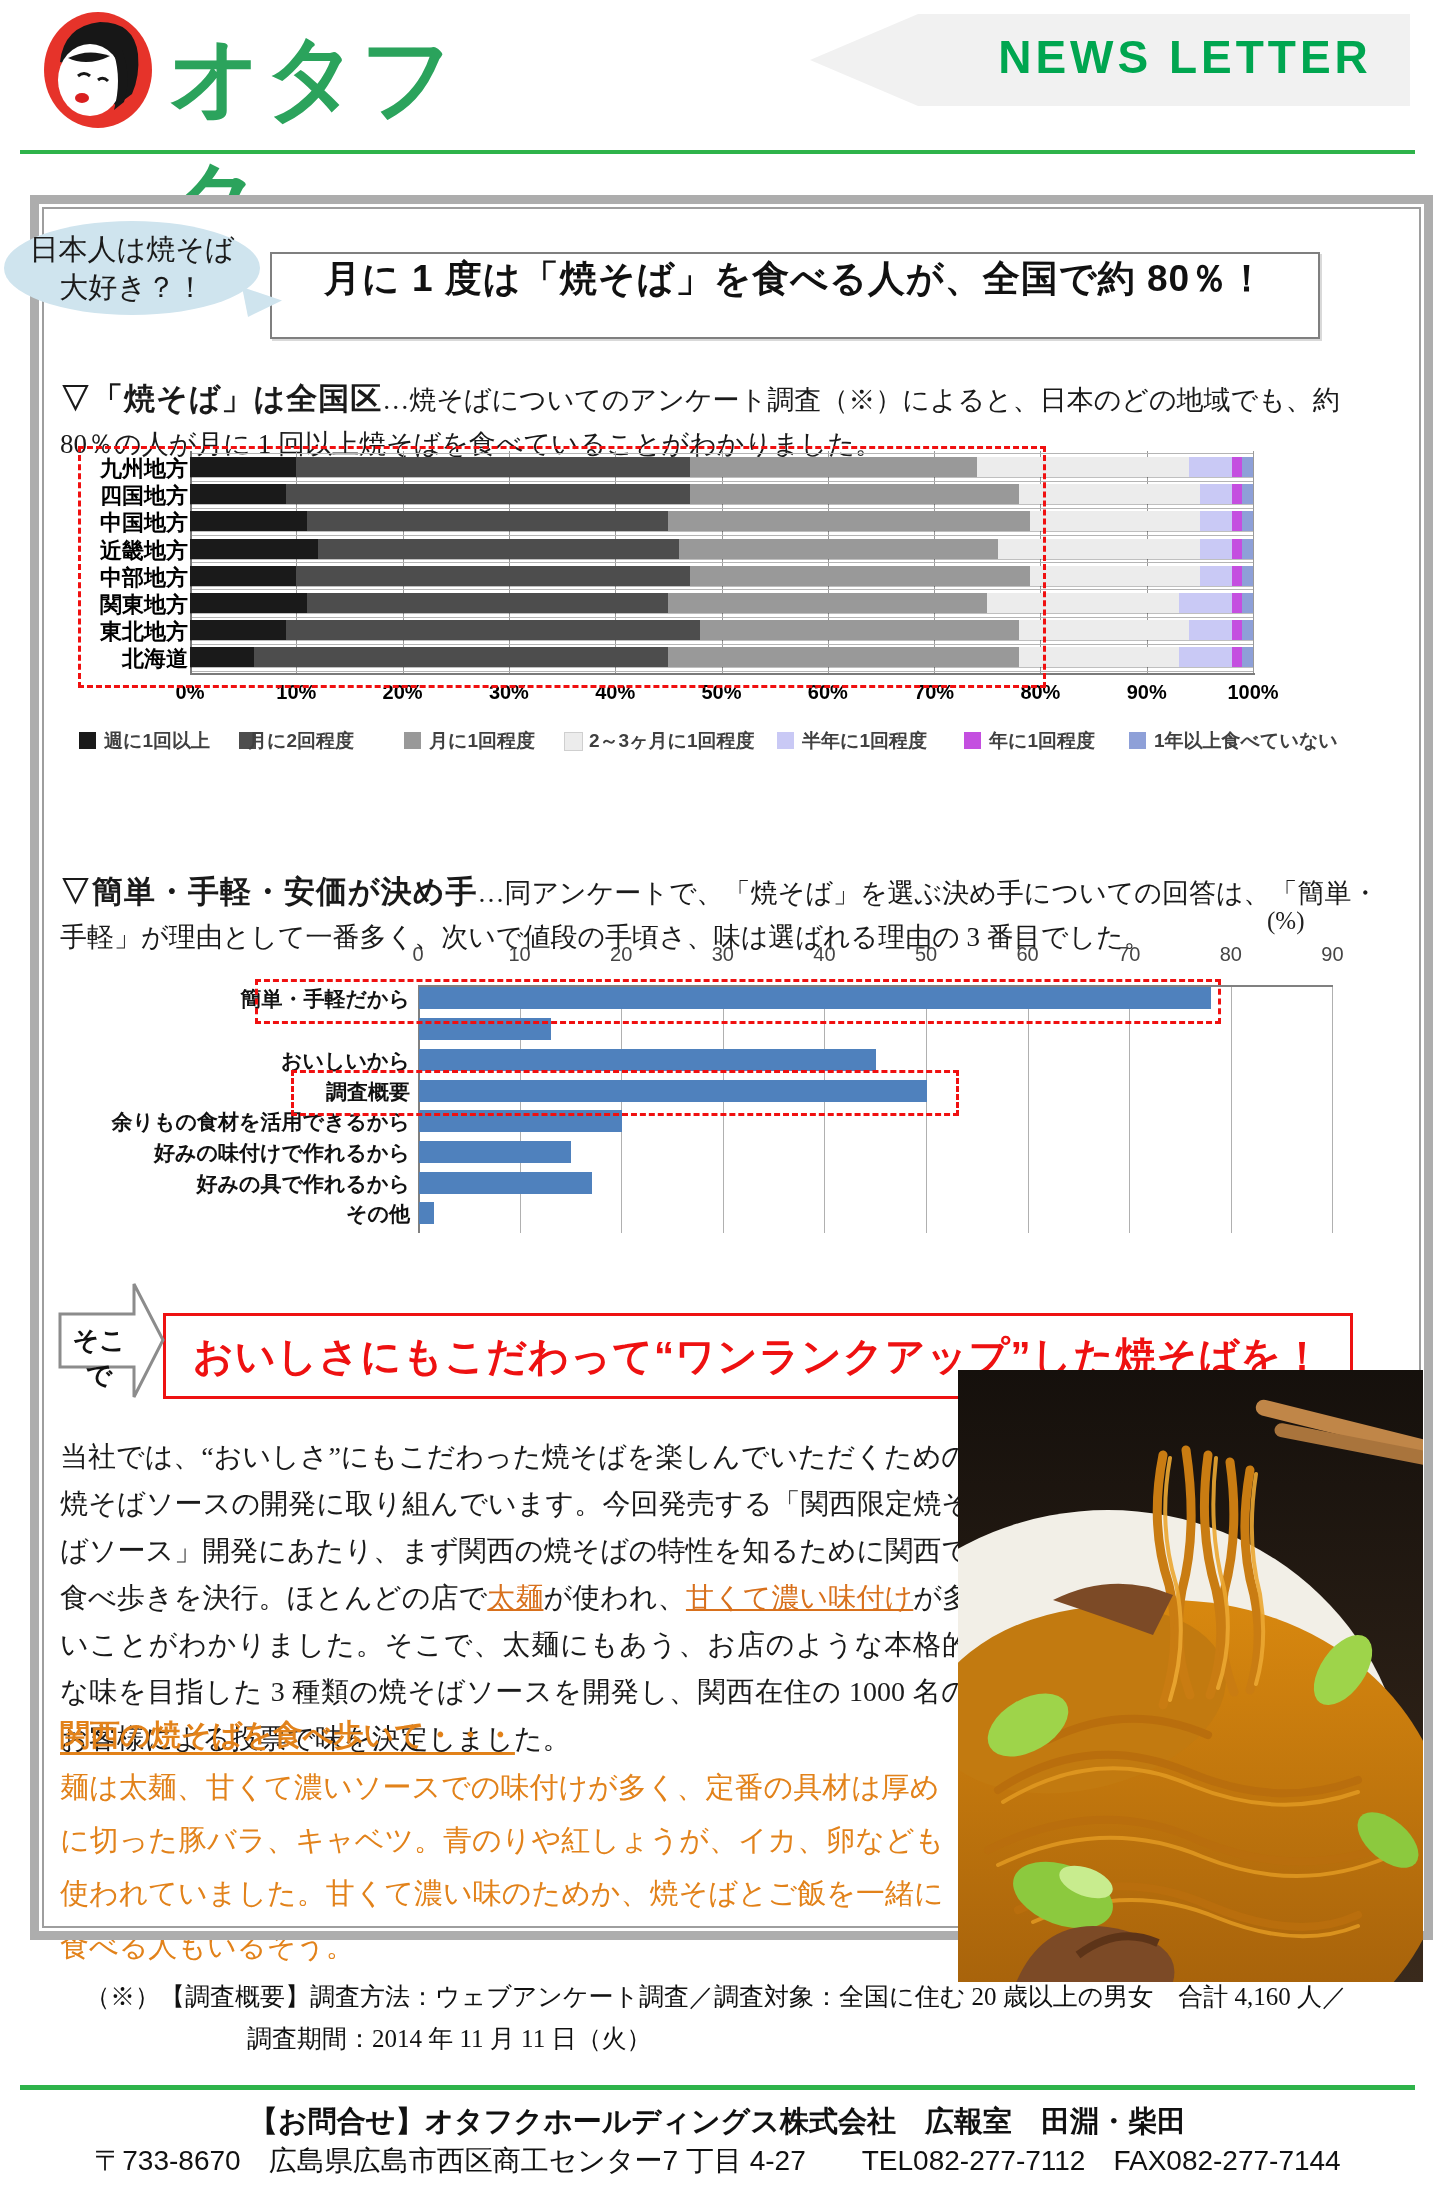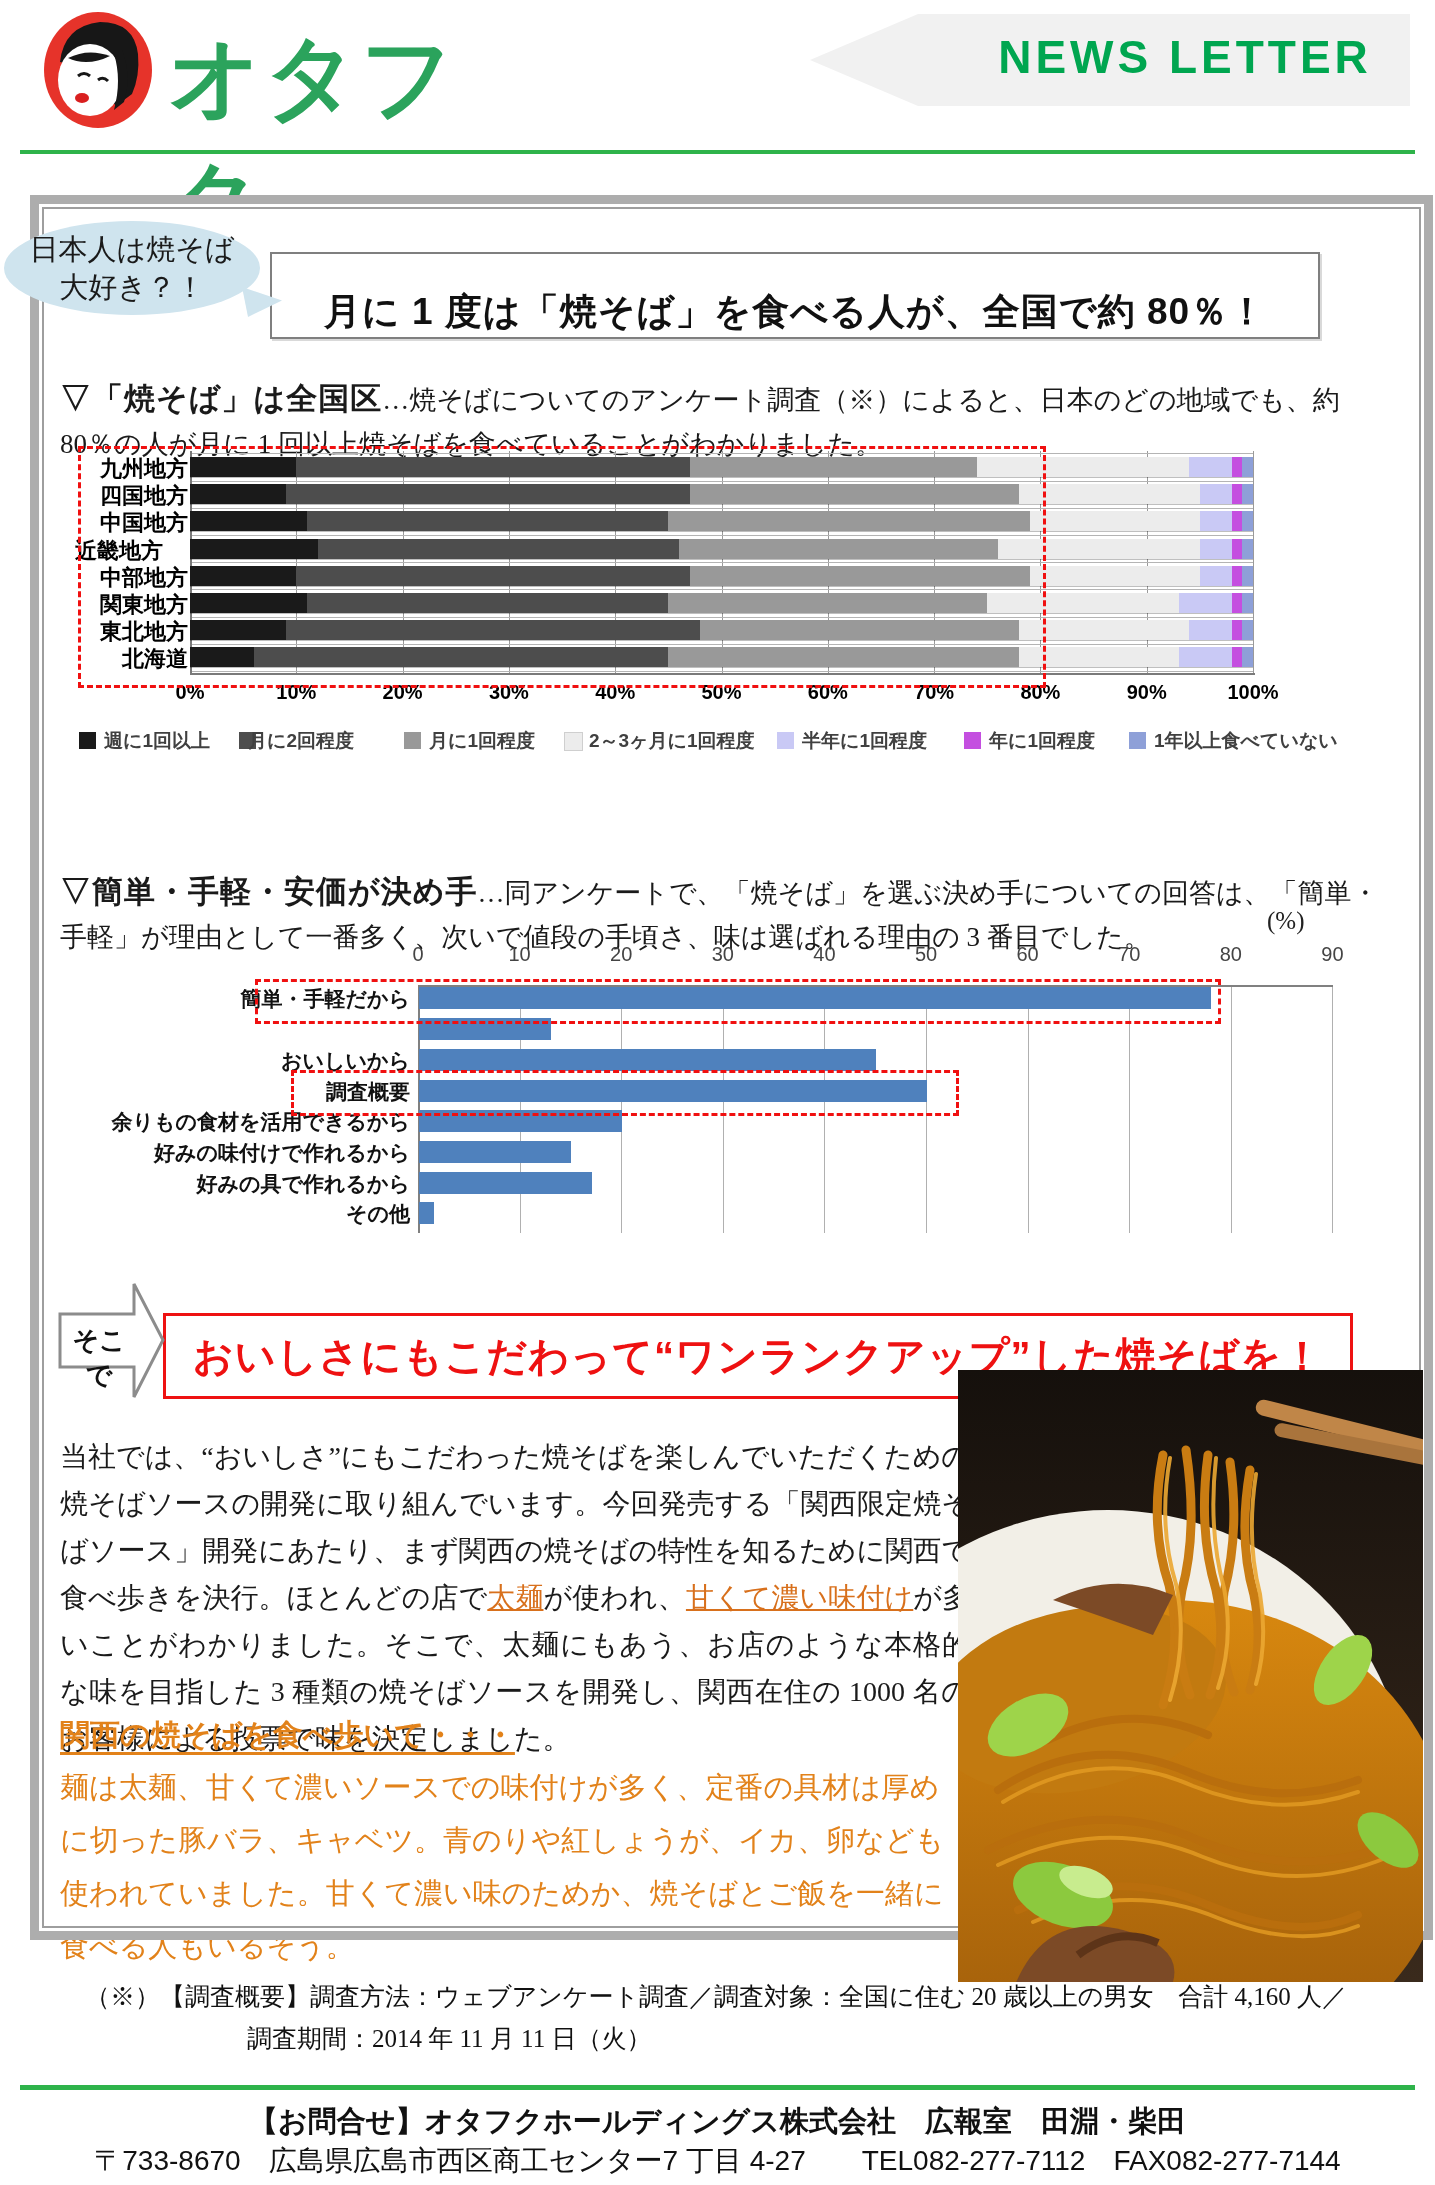--- a/index.html
+++ b/index.html
@@ -24,21 +24,21 @@
   .box-border-outer{left:0;top:0;right:0;bottom:0;border:9px solid #adadad;pointer-events:none;}
   .box-border-inner{left:12px;top:12px;right:12px;bottom:12px;border:2px solid #9e9e9e;pointer-events:none;}
 
   .bubble{left:-26px;top:26px;width:256px;height:94px;background:#cfe4ee;border-radius:50%;
           display:flex;flex-direction:column;justify-content:center;align-items:center;z-index:3;}
   .bubble div{font-size:29px;color:#1a1a1a;line-height:38px;}
   .bubble-tail{left:212px;top:92px;width:40px;height:30px;background:#cfe4ee;
                clip-path:polygon(0 0,100% 45%,15% 100%);z-index:2;}
 
   .headline-box{left:240px;top:57px;width:1046px;height:83px;border:2px solid #7f7f7f;
-                background:#fff;display:flex;align-items:flex-end;justify-content:center;
+                background:#fff;display:flex;align-items:flex-start;justify-content:center;
                 box-shadow:2px 2px 0 #d9d9d9;}
   .headline-box span{font-size:37px;font-weight:bold;color:#111;letter-spacing:1px;}
 
   .lead{font-family:"Liberation Serif",serif;font-size:27px;color:#1a1a1a;line-height:44px;}
   .lead b{font-family:"Liberation Sans",sans-serif;font-size:31px;letter-spacing:1px;}
   .sec1-lead{left:30px;top:155px;width:1320px;}
   .sec2-lead{left:30px;top:648px;width:1320px;}
 
   
   .red-dash{border:3px dashed #f01010;z-index:2;}
@@ -240,21 +240,21 @@
     <div class="abs c1-label" style="left: 20px; top: 313.4px;">中国地方</div>
     <div class="abs c1-bar" style="left: 160px; top: 316.4px;">
       <div class="c1-seg" style="width: 116.93px; background: rgb(26, 26, 26);"></div>
       <div class="c1-seg" style="width: 361.42px; background: rgb(77, 77, 77);"></div>
       <div class="c1-seg" style="width: 361.42px; background: rgb(153, 153, 153);"></div>
       <div class="c1-seg" style="width: 170.08px; background: rgb(236, 236, 236);"></div>
       <div class="c1-seg" style="width: 31.89px; background: rgb(201, 201, 245);"></div>
       <div class="c1-seg" style="width: 10.63px; background: rgb(196, 79, 224);"></div>
       <div class="c1-seg" style="width: 10.63px; background: rgb(142, 160, 216);"></div>
     </div>
-    <div class="abs c1-label" style="left: 20px; top: 340.6px; text-align: center;">近畿地方</div>
+    <div class="abs c1-label" style="left: 20px; top: 340.6px;">近畿地方</div>
     <div class="abs c1-bar" style="left: 160px; top: 343.6px;">
       <div class="c1-seg" style="width: 127.56px; background: rgb(26, 26, 26);"></div>
       <div class="c1-seg" style="width: 361.42px; background: rgb(77, 77, 77);"></div>
       <div class="c1-seg" style="width: 318.9px; background: rgb(153, 153, 153);"></div>
       <div class="c1-seg" style="width: 201.97px; background: rgb(236, 236, 236);"></div>
       <div class="c1-seg" style="width: 31.89px; background: rgb(201, 201, 245);"></div>
       <div class="c1-seg" style="width: 10.63px; background: rgb(196, 79, 224);"></div>
       <div class="c1-seg" style="width: 10.63px; background: rgb(142, 160, 216);"></div>
     </div>
     <div class="abs c1-label" style="left: 20px; top: 367.8px;">中部地方</div>

